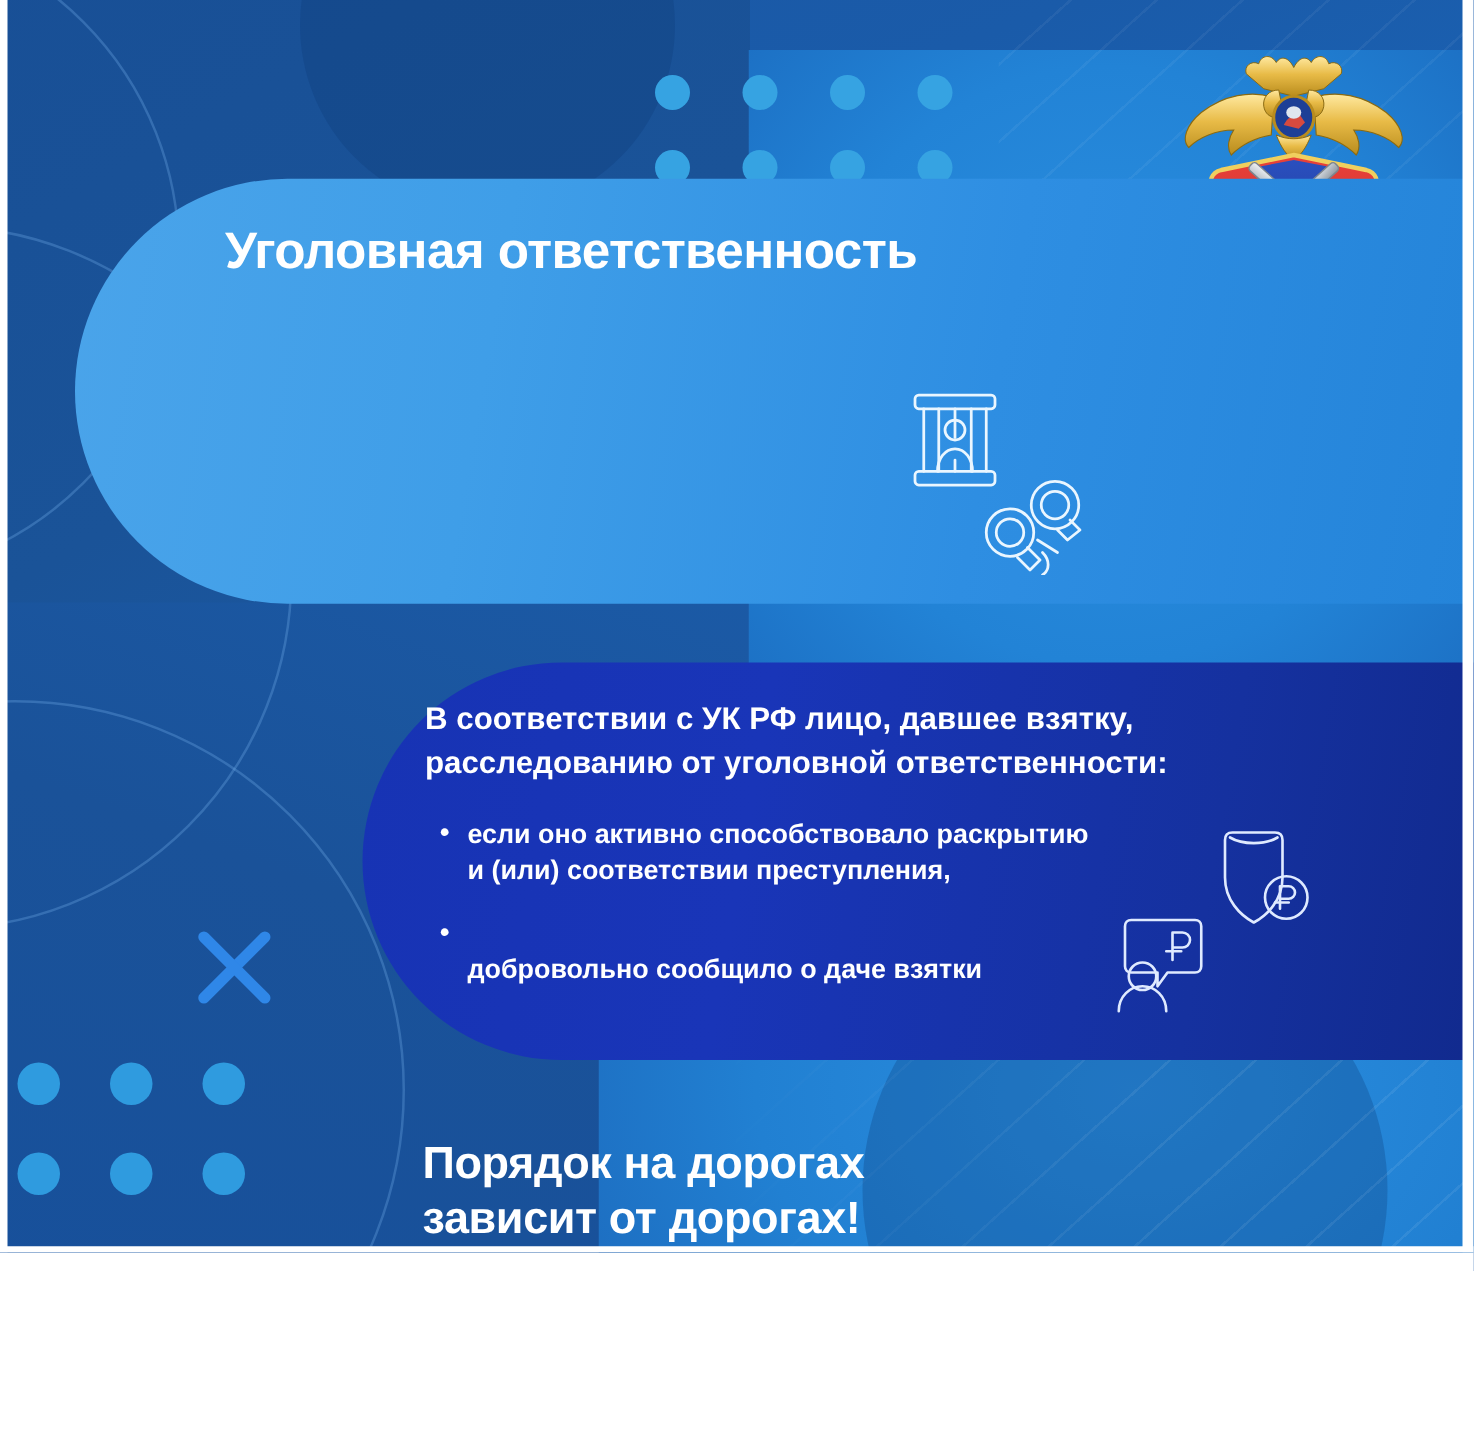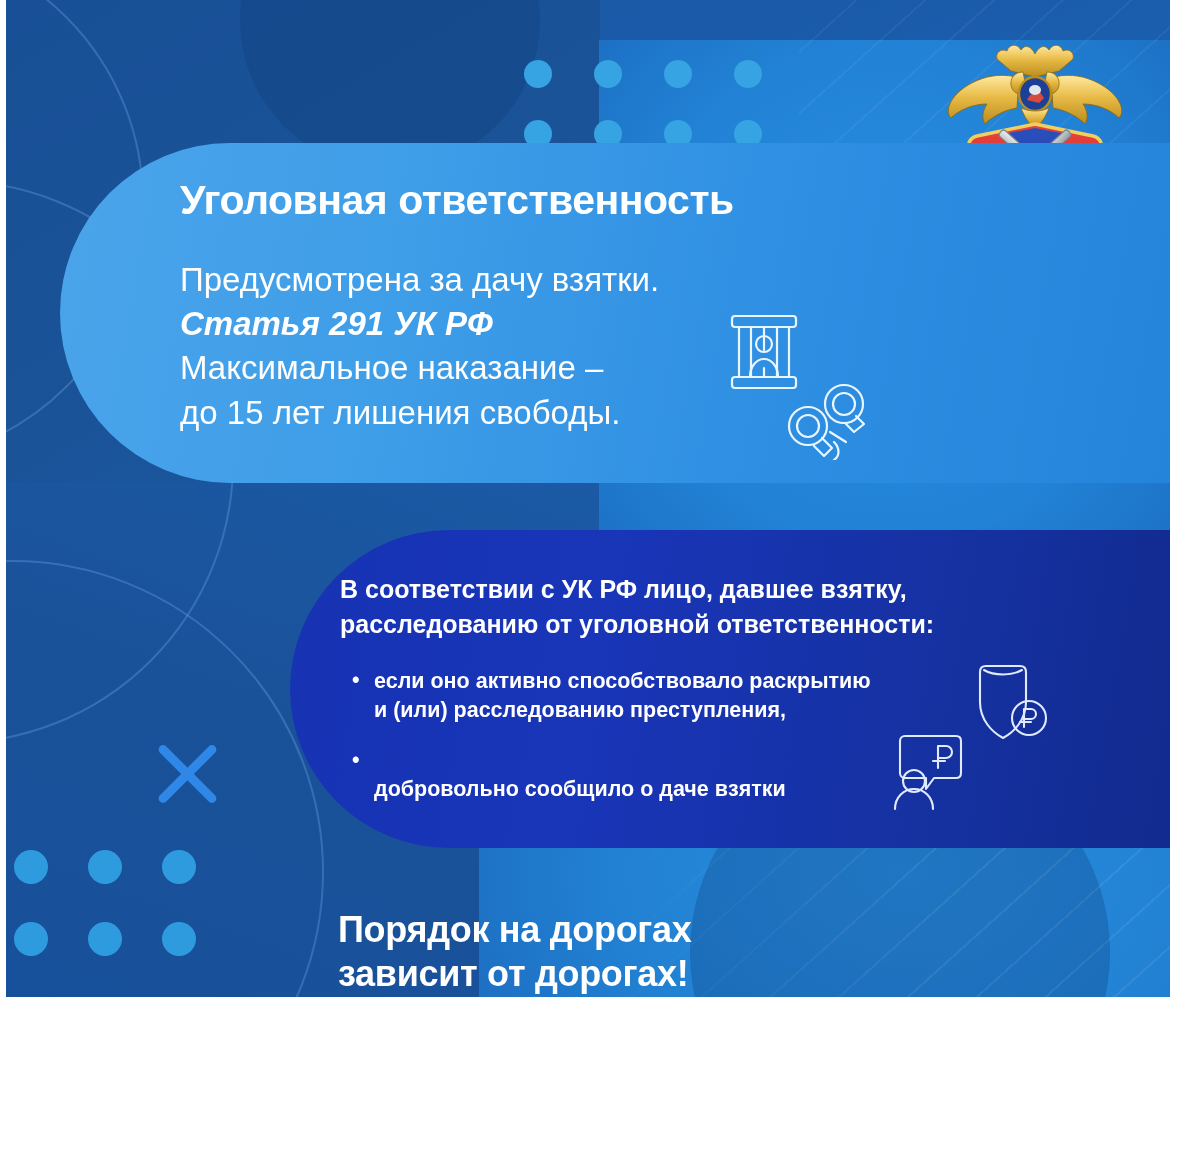--- a/index.html
+++ b/index.html
@@ -174,21 +174,21 @@
   }
 
   
   .card-exempt {
     position: absolute;
     left: 290px; top: 530px;
     width: 889px; height: 318px;
     background: linear-gradient(100deg, #1733b4 0%, #1935b8 35%, #15319f 75%, #112a8e 100%);
     border-radius: 159px 0 0 159px;
     box-sizing: border-box;
-    padding: 42px 60px 0 50px;
+    padding: 28px 60px 0 50px;
   }
   .card-exempt .lead {
     margin: 0 0 26px 0;
     font-size: 25px;
     line-height: 1.38;
     font-weight: 700;
     color: #ffffff;
   }
   .card-exempt ul {
     margin: 12px;
@@ -378,26 +378,20 @@
         <text x="38" y="258" font-family="Liberation Sans, sans-serif" font-size="8.5" font-weight="700" fill="#f3d670" text-anchor="middle" transform="rotate(-10 38 258)">СЛУЖИМ</text>
         <text x="74" y="272" font-family="Liberation Sans, sans-serif" font-size="8.5" font-weight="700" fill="#f3d670" text-anchor="middle" transform="rotate(-4 74 272)">РОССИИ</text>
         <text x="126" y="272" font-family="Liberation Sans, sans-serif" font-size="8.5" font-weight="700" fill="#f3d670" text-anchor="middle" transform="rotate(4 126 272)">СЛУЖИМ</text>
         <text x="162" y="258" font-family="Liberation Sans, sans-serif" font-size="8.5" font-weight="700" fill="#f3d670" text-anchor="middle" transform="rotate(10 162 258)">ЗАКОНУ</text>
       </g>
     </svg>
   </div>
 
   <div class="card-criminal">
     <h1>Уголовная ответственность</h1>
-    <div class="body">
-      <div>Предусмотрена за дачу взятки.</div>
-      <div class="italic">Статья 291 УК РФ</div>
-      <div>Максимальное наказание –</div>
-      <div>до 15 лет лишения свободы.</div>
-    </div>
   </div>
 
   <div class="icon-jail">
     <svg viewBox="0 0 72 80" width="72" height="80" xmlns="http://www.w3.org/2000/svg" fill="none" stroke="#eaf6ff" stroke-width="2.2" stroke-linecap="round" stroke-linejoin="round">
       <rect x="4" y="4" width="64" height="11" rx="3"></rect>
       <rect x="4" y="65" width="64" height="11" rx="3"></rect>
       <line x1="11" y1="15" x2="11" y2="65"></line>
       <line x1="23" y1="15" x2="23" y2="65"></line>
       <line x1="36" y1="15" x2="36" y2="38"></line>
       <line x1="36" y1="56" x2="36" y2="65"></line>
@@ -422,21 +416,21 @@
   </div>
 
   <div class="card-exempt">
     <p class="lead">
       <span>В соответствии с УК РФ лицо, давшее взятку,</span><br>
       <span>расследованию от уголовной ответственности:</span>
     </p>
     <ul>
       <li>
         <span>если оно активно способствовало раскрытию</span><br>
-        <span>и (или) расследованию преступления,</span>
+        <span>и (или) соответствии преступления,</span>
       </li>
       <li>
         <br>
         <span>добровольно сообщило о даче взятки</span>
       </li>
     </ul>
   </div>
 
   <div class="icon-shield">
     <svg viewBox="0 0 82 86" width="82" height="86" xmlns="http://www.w3.org/2000/svg" fill="none" stroke="#dfeaff" stroke-width="2.1" stroke-linecap="round" stroke-linejoin="round">

